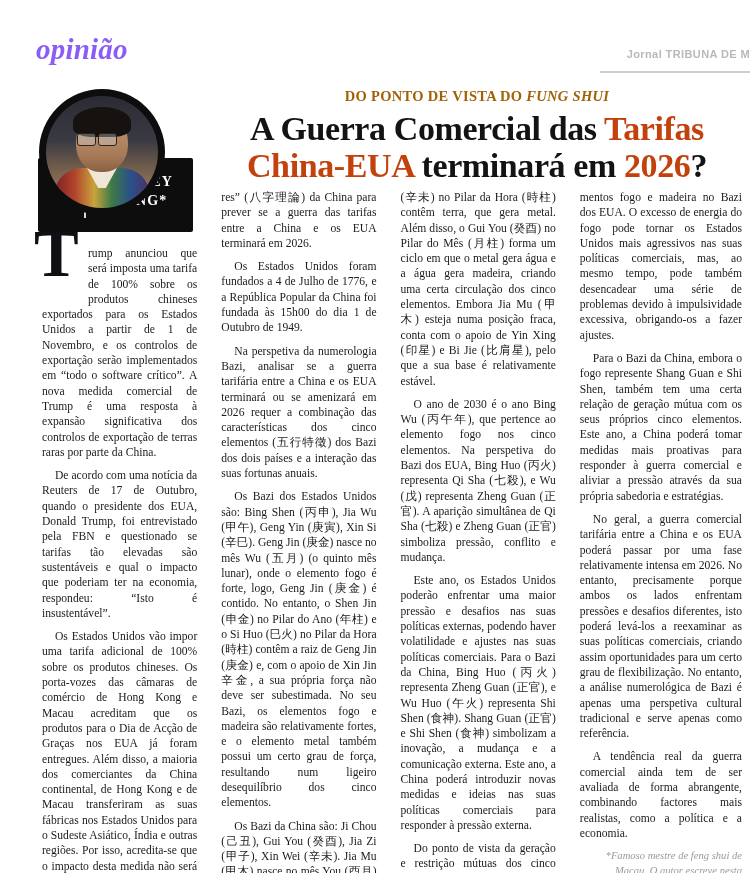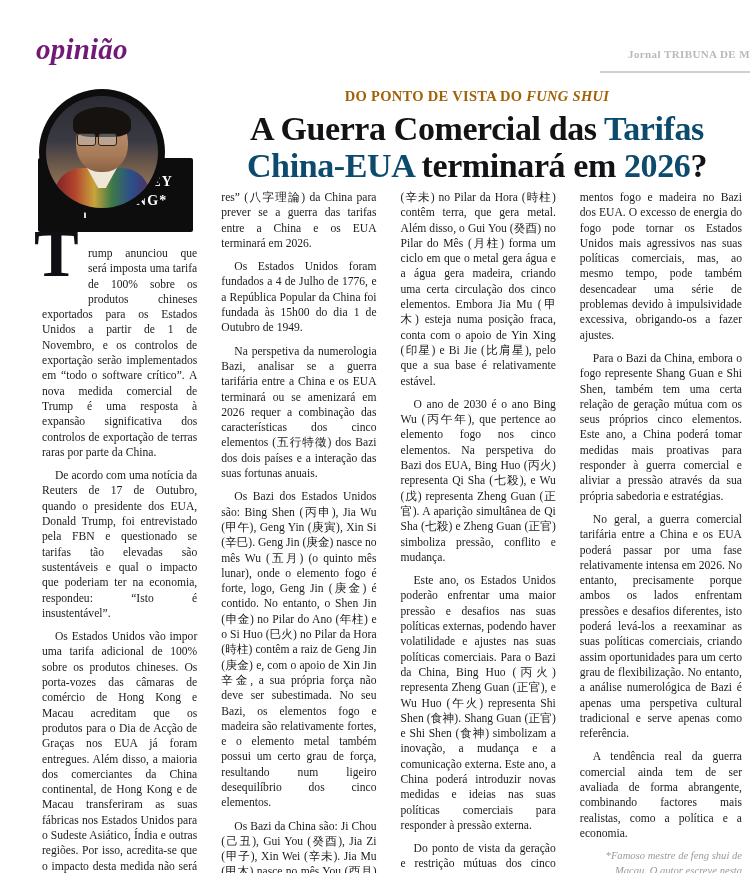--- a/index.html
+++ b/index.html
@@ -33,27 +33,27 @@
   }
   .section-kicker {
     position: absolute;
     left: 36px;
     top: 33px;
     font-family: "Liberation Serif", "DejaVu Serif", serif;
     font-style: italic;
     font-weight: bold;
     font-size: 29px;
     letter-spacing: 0.2px;
-    color: #701a75;
+    color: #8b5cf6;
   }
   .paper-name {
     position: absolute;
     right: 0px;
     top: 48px;
-    font-family: Liberation Serif, serif;
+    font-family: Liberation Sans, sans-serif;
     font-size: 11px;
     font-weight: bold;
     letter-spacing: 0.4px;
     color: #b9b9b9;
     white-space: nowrap;
   }
   .masthead-rule {
     position: absolute;
     left: 600px;
     right: 0;
@@ -177,21 +177,21 @@
   .eyebrow em { font-style: italic; }
   .headline {
     font-family: "Liberation Serif", "DejaVu Serif", serif;
     font-weight: bold;
     font-size: 34px;
     line-height: 37px;
     letter-spacing: -0.4px;
     color: #131316;
     margin: 0;
   }
-  .hl-red { color: #0c4a6e; }
+  .hl-red { color: #c2410c; }
 
   
   .columns {
     position: absolute;
     left: 34px;
     top: 182px;
     width: 716px;
     height: 680px;
     display: flex;
     gap: 0px;

